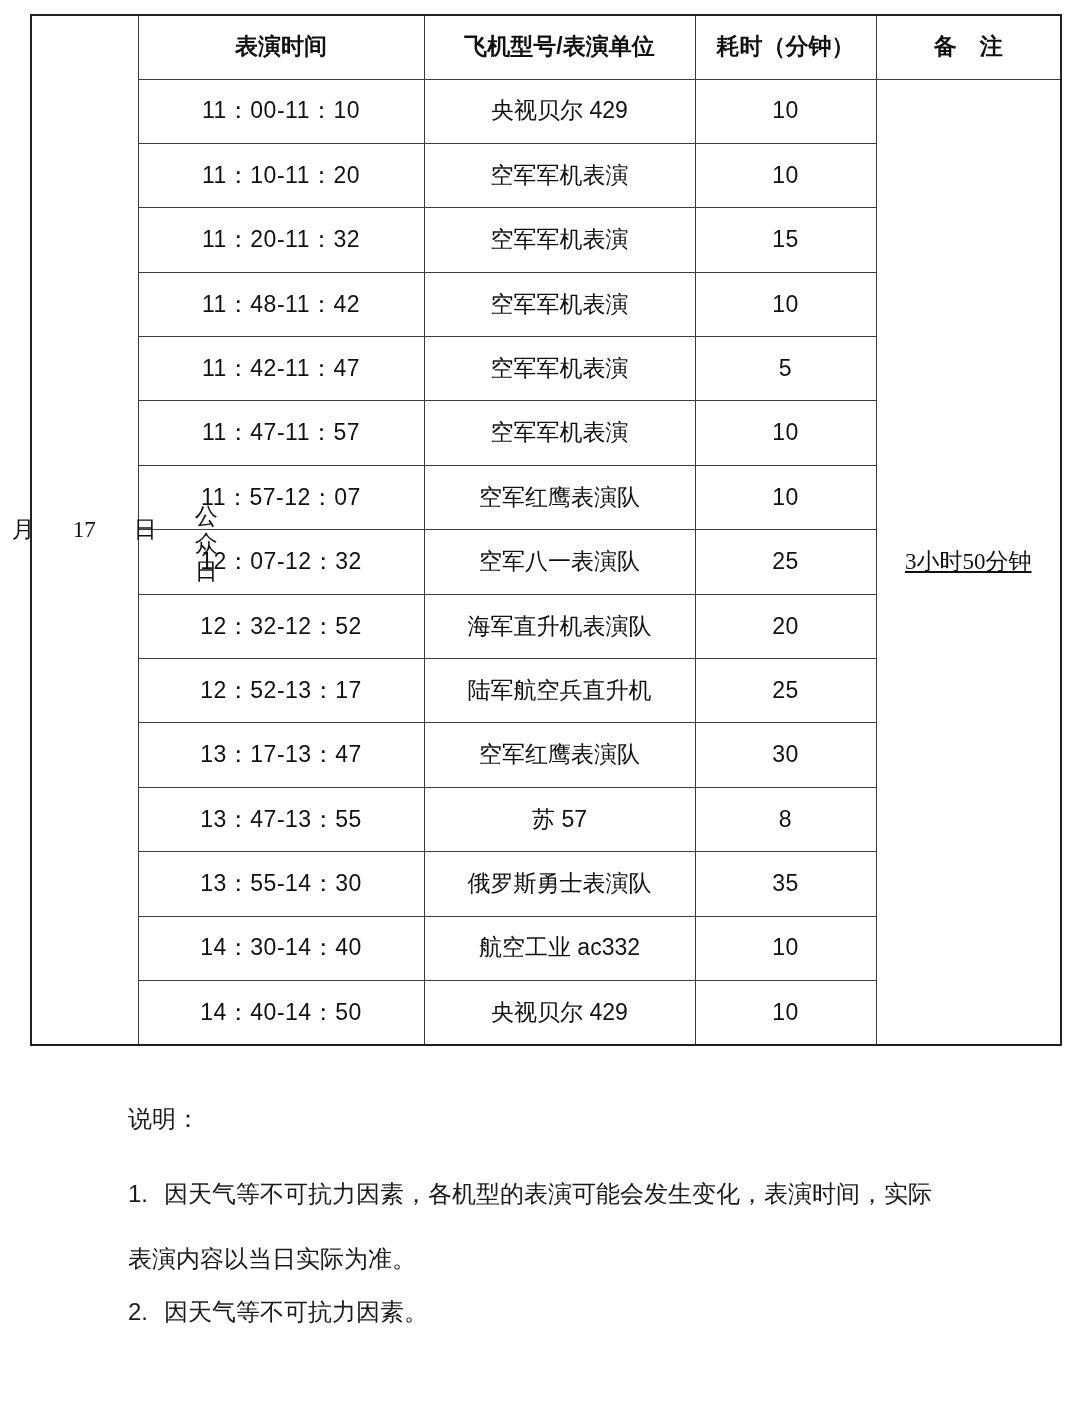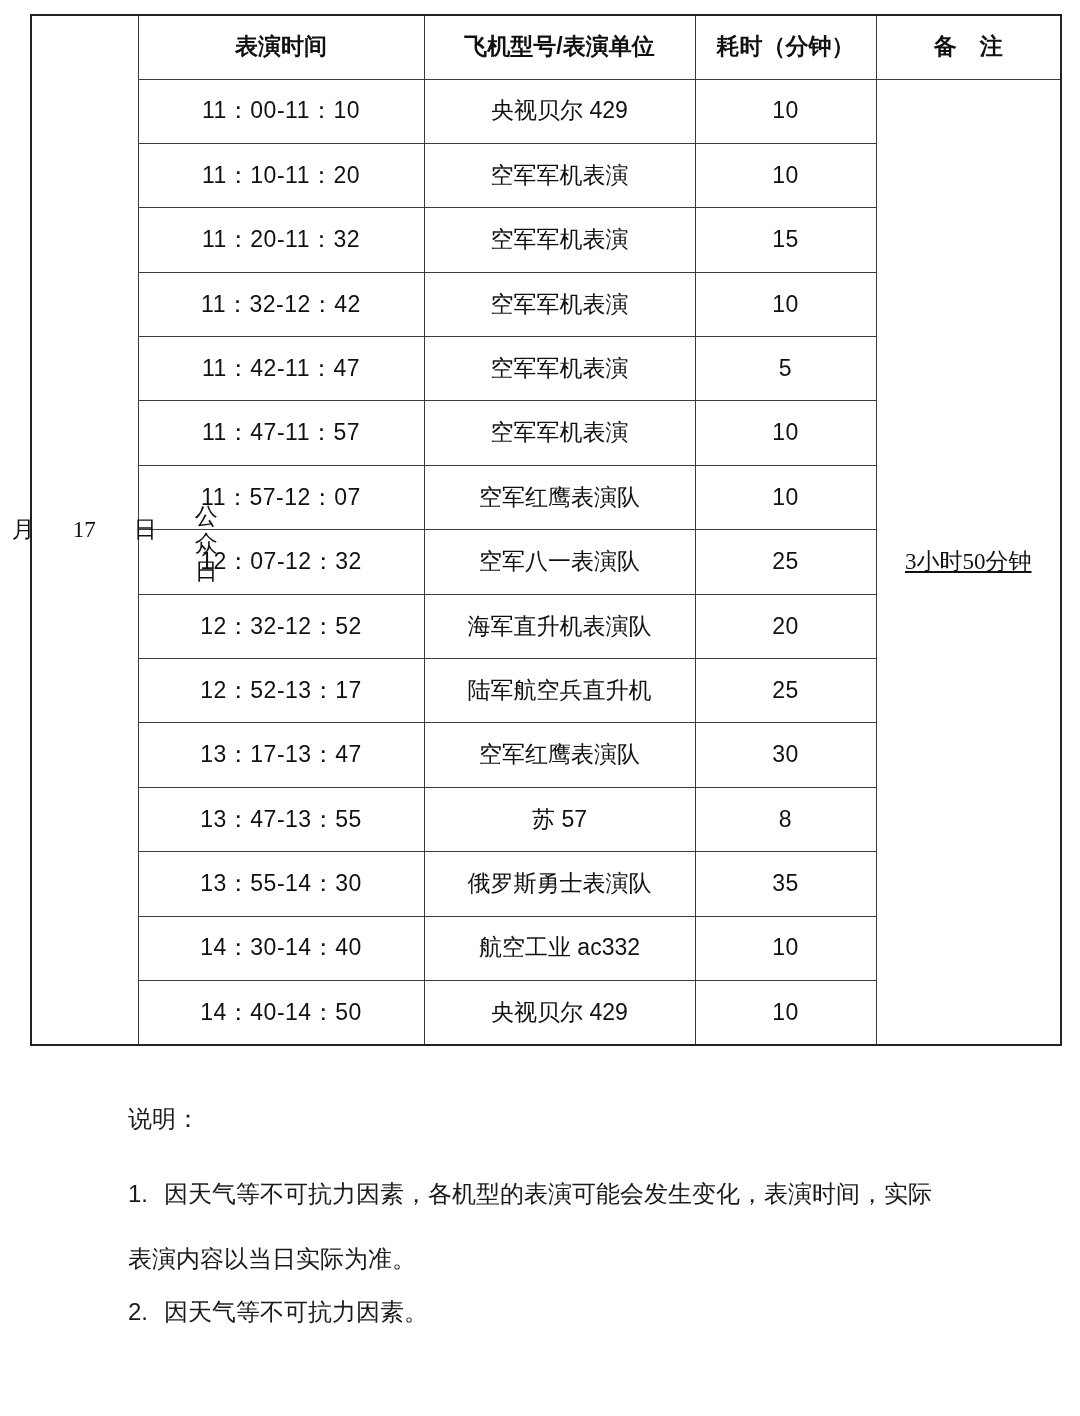--- a/index.html
+++ b/index.html
@@ -126,21 +126,21 @@
         <td class="time-cell">11：10-11：20</td>
         <td class="unit-cell">空军军机表演</td>
         <td class="duration-cell">10</td>
       </tr>
       <tr class="body-row">
         <td class="time-cell">11：20-11：32</td>
         <td class="unit-cell">空军军机表演</td>
         <td class="duration-cell">15</td>
       </tr>
       <tr class="body-row">
-        <td class="time-cell">11：32-12：42</td>
+        <td class="time-cell">11：48-11：42</td>
         <td class="unit-cell">空军军机表演</td>
         <td class="duration-cell">10</td>
       </tr>
       <tr class="body-row">
         <td class="time-cell">11：42-11：47</td>
         <td class="unit-cell">空军军机表演</td>
         <td class="duration-cell">5</td>
       </tr>
       <tr class="body-row">
         <td class="time-cell">11：47-11：57</td>

